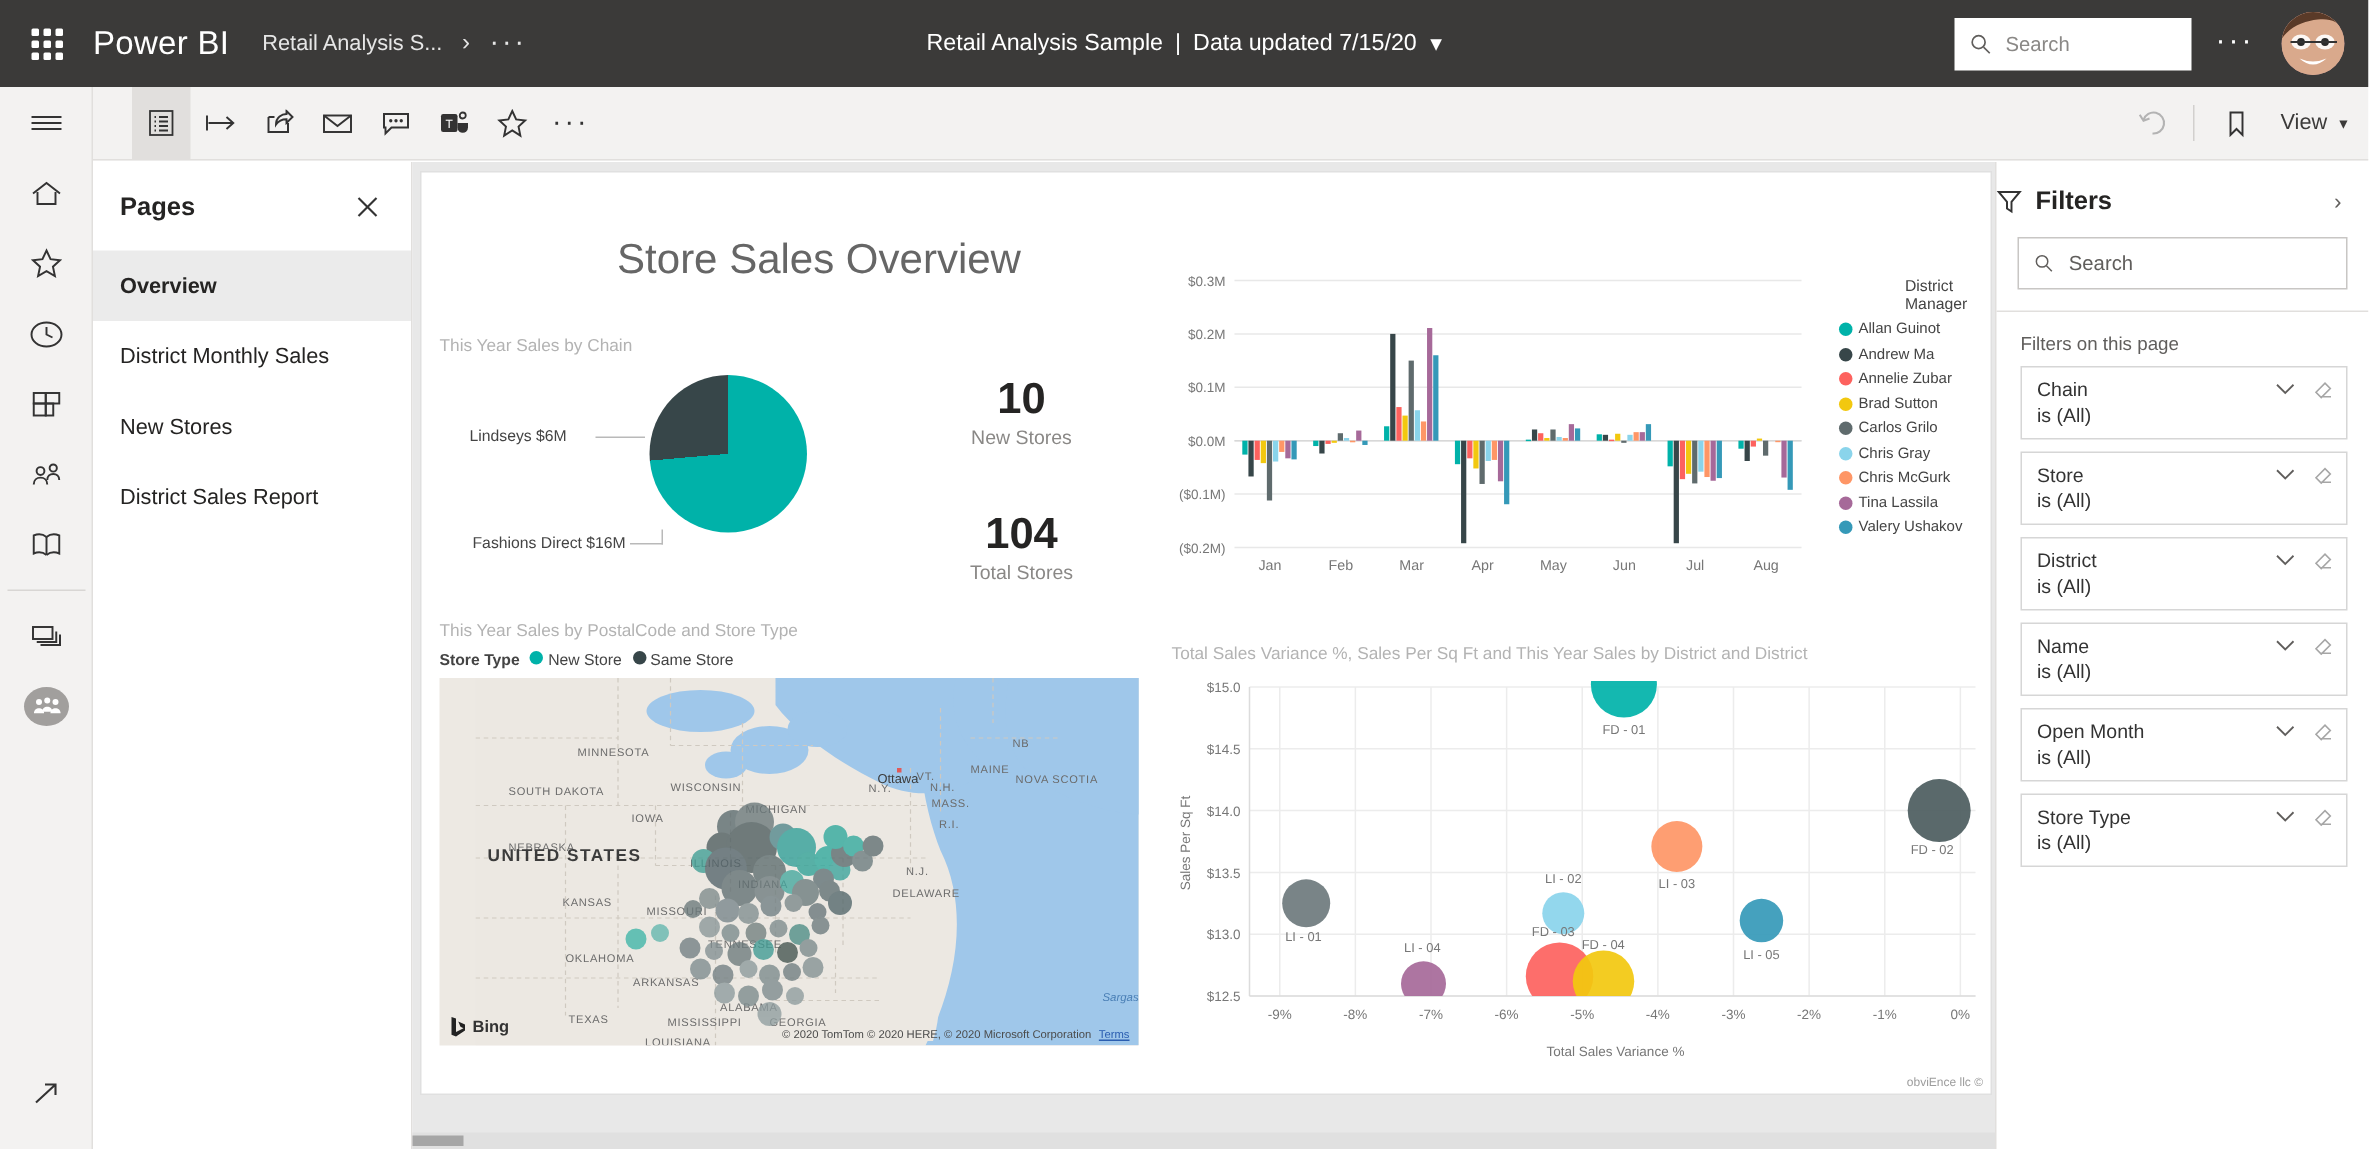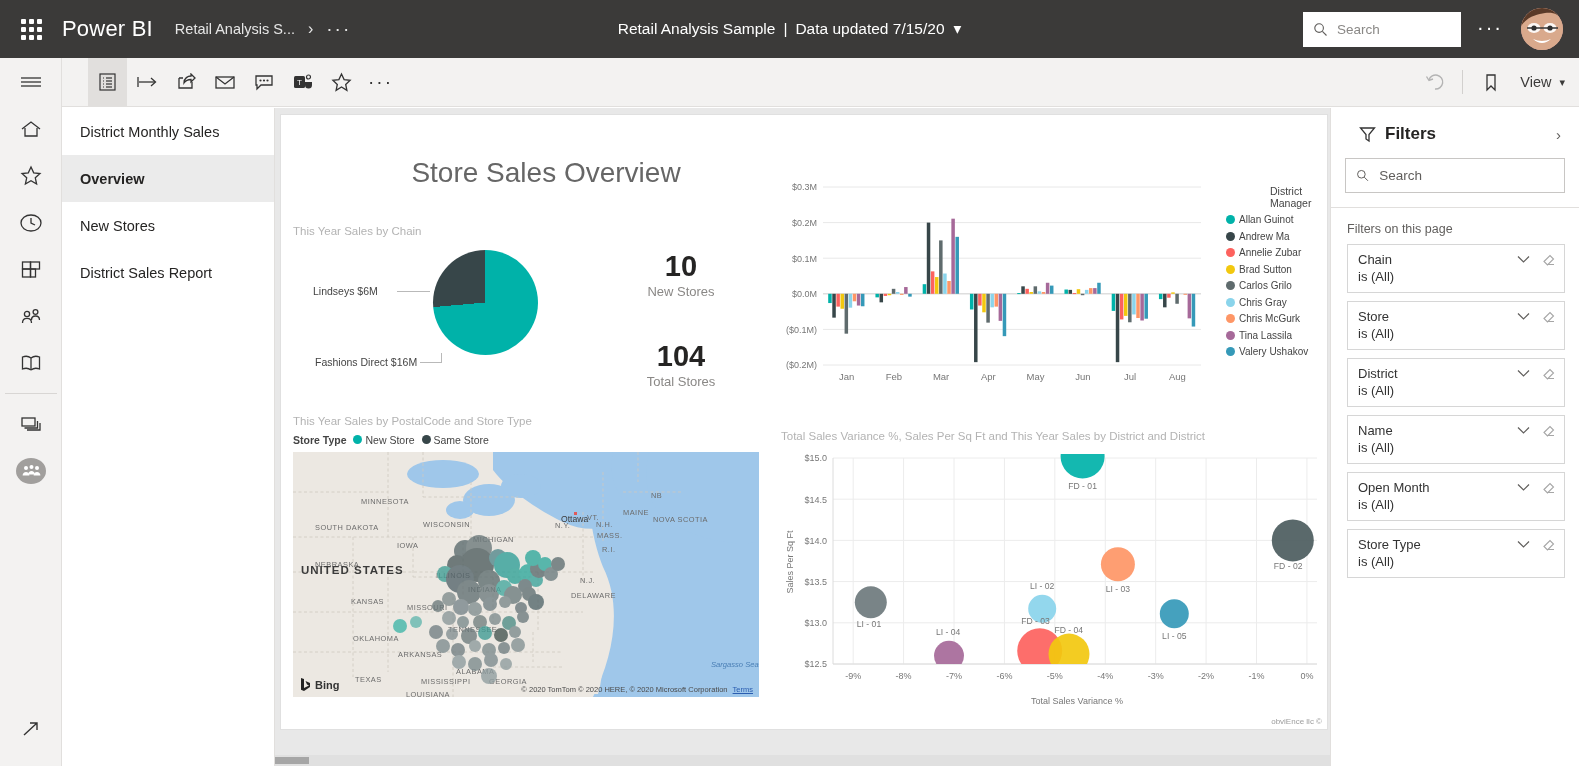--- a/index.html
+++ b/index.html
@@ -85,41 +85,41 @@
   
   .kpi { position:absolute; text-align:center; width:120px; }
   .kpi .num { font-size:29px; color:#252423; font-weight:600; line-height:1.05; }
   .kpi .cap { font-size:13px; color:#8a8886; margin-top:3px; }
 
   
   .map-card { position:absolute; left:12px; top:300px; width:485px; height:300px; }
   .map-legend { display:flex; align-items:center; gap:7px; font-size:10.5px; color:#444; margin-top:7px; }
   .map-legend .dot { width:9px; height:9px; border-radius:50%; display:inline-block; margin-right:3px; }
   .map-img { position:absolute; left:0; top:37px; width:466px; height:245px;
-             background:#ede9e3; overflow:hidden; border:0; }
+             background:#ede9e3; overflow:hidden; border:0;padding-left:24px; }
   .bing { position:absolute; left:7px; bottom:5px; font-size:11px; color:#333;
           display:flex; align-items:center; gap:4px; font-weight:600; }
   .map-attr { position:absolute; right:6px; bottom:3px; font-size:7.5px; color:#4b4b4b; }
 
   
   .col-card { position:absolute; left:500px; top:48px; width:545px; height:245px; }
   .colchart-svg { position:absolute; left:0; top:14px; }
   .legend { position:absolute; left:445px; top:22px; font-size:10px; }
   .legend .lt { font-weight:400; color:#444; margin-bottom:5px; font-size:10.5px;padding-left:44px; }
   .legend .li { display:flex; align-items:center; margin-bottom:5.5px; color:#444; white-space:nowrap; }
   .legend .li .sw { width:9px; height:9px; border-radius:50%; margin-right:4px; flex:none; }
 
   
   .sc-card { position:absolute; left:500px; top:315px; width:545px; height:290px; }
   .obvi { position:absolute; right:4px; bottom:-6px; font-size:8px; color:#9c9c9c; }
 
   
   .filters { position:absolute; left:1330px; top:108px; width:249px; height:658px;
              background:#fff; border-left:1px solid #e1dfdd; }
-  .f-hdr { display:flex; align-items:center; padding:16px 14px 10px 28px; }
+  .f-hdr { display:flex; align-items:center; padding:16px 14px 10px 0; }
   .f-hdr h2 { font-size:17px; font-weight:600; color:#252423; flex:1; margin-left:9px; }
   .f-chev { cursor:pointer; color:#605e5c; font-size:15px; padding:0 4px; }
   .f-search { margin:4px 14px 14px 14px; height:35px; border:1px solid #c8c6c4; display:flex;
               align-items:center; padding:0 10px; cursor:text; }
   .f-search .mag { margin-right:10px; }
   .f-search input { border:0; outline:0; width:100%; font-size:13.5px; color:#333;
                     font-family:"Liberation Sans", sans-serif; }
   .f-search input::placeholder { color:#605e5c; }
   .f-divider { height:1px; background:#e1dfdd; }
   .f-sub { font-size:12.5px; color:#605e5c; padding:14px 14px 8px 16px; }
@@ -350,25 +350,36 @@
         </svg>
       </div>
       <div class="tb-view">
         <span>View</span>
         <span style="margin-left:8px;font-size:11px;">▾</span>
       </div>
     </div>
   </div>
 
   <div class="pages">
+    <div class="pages-hdr">
+      <h2>Pages</h2>
+      <div class="x-btn">
+        <svg width="18" height="18" viewBox="0 0 18 18">
+          <g stroke="#333" stroke-width="1.4">
+              <line x1="3" y1="3" x2="15" y2="15"></line>
+              <line x1="15" y1="3" x2="3" y2="15"></line>
+            </g>
+        </svg>
+      </div>
+    </div>
+    <div class="page-item sel">
+      <span>Overview</span>
+    </div>
     <div class="page-item">
       <span>District Monthly Sales</span>
-    </div>
-    <div class="page-item sel">
-      <span>Overview</span>
     </div>
     <div class="page-item">
       <span>New Stores</span>
     </div>
     <div class="page-item">
       <span>District Sales Report</span>
     </div>
   </div>
 
   <div class="canvas-wrap">

